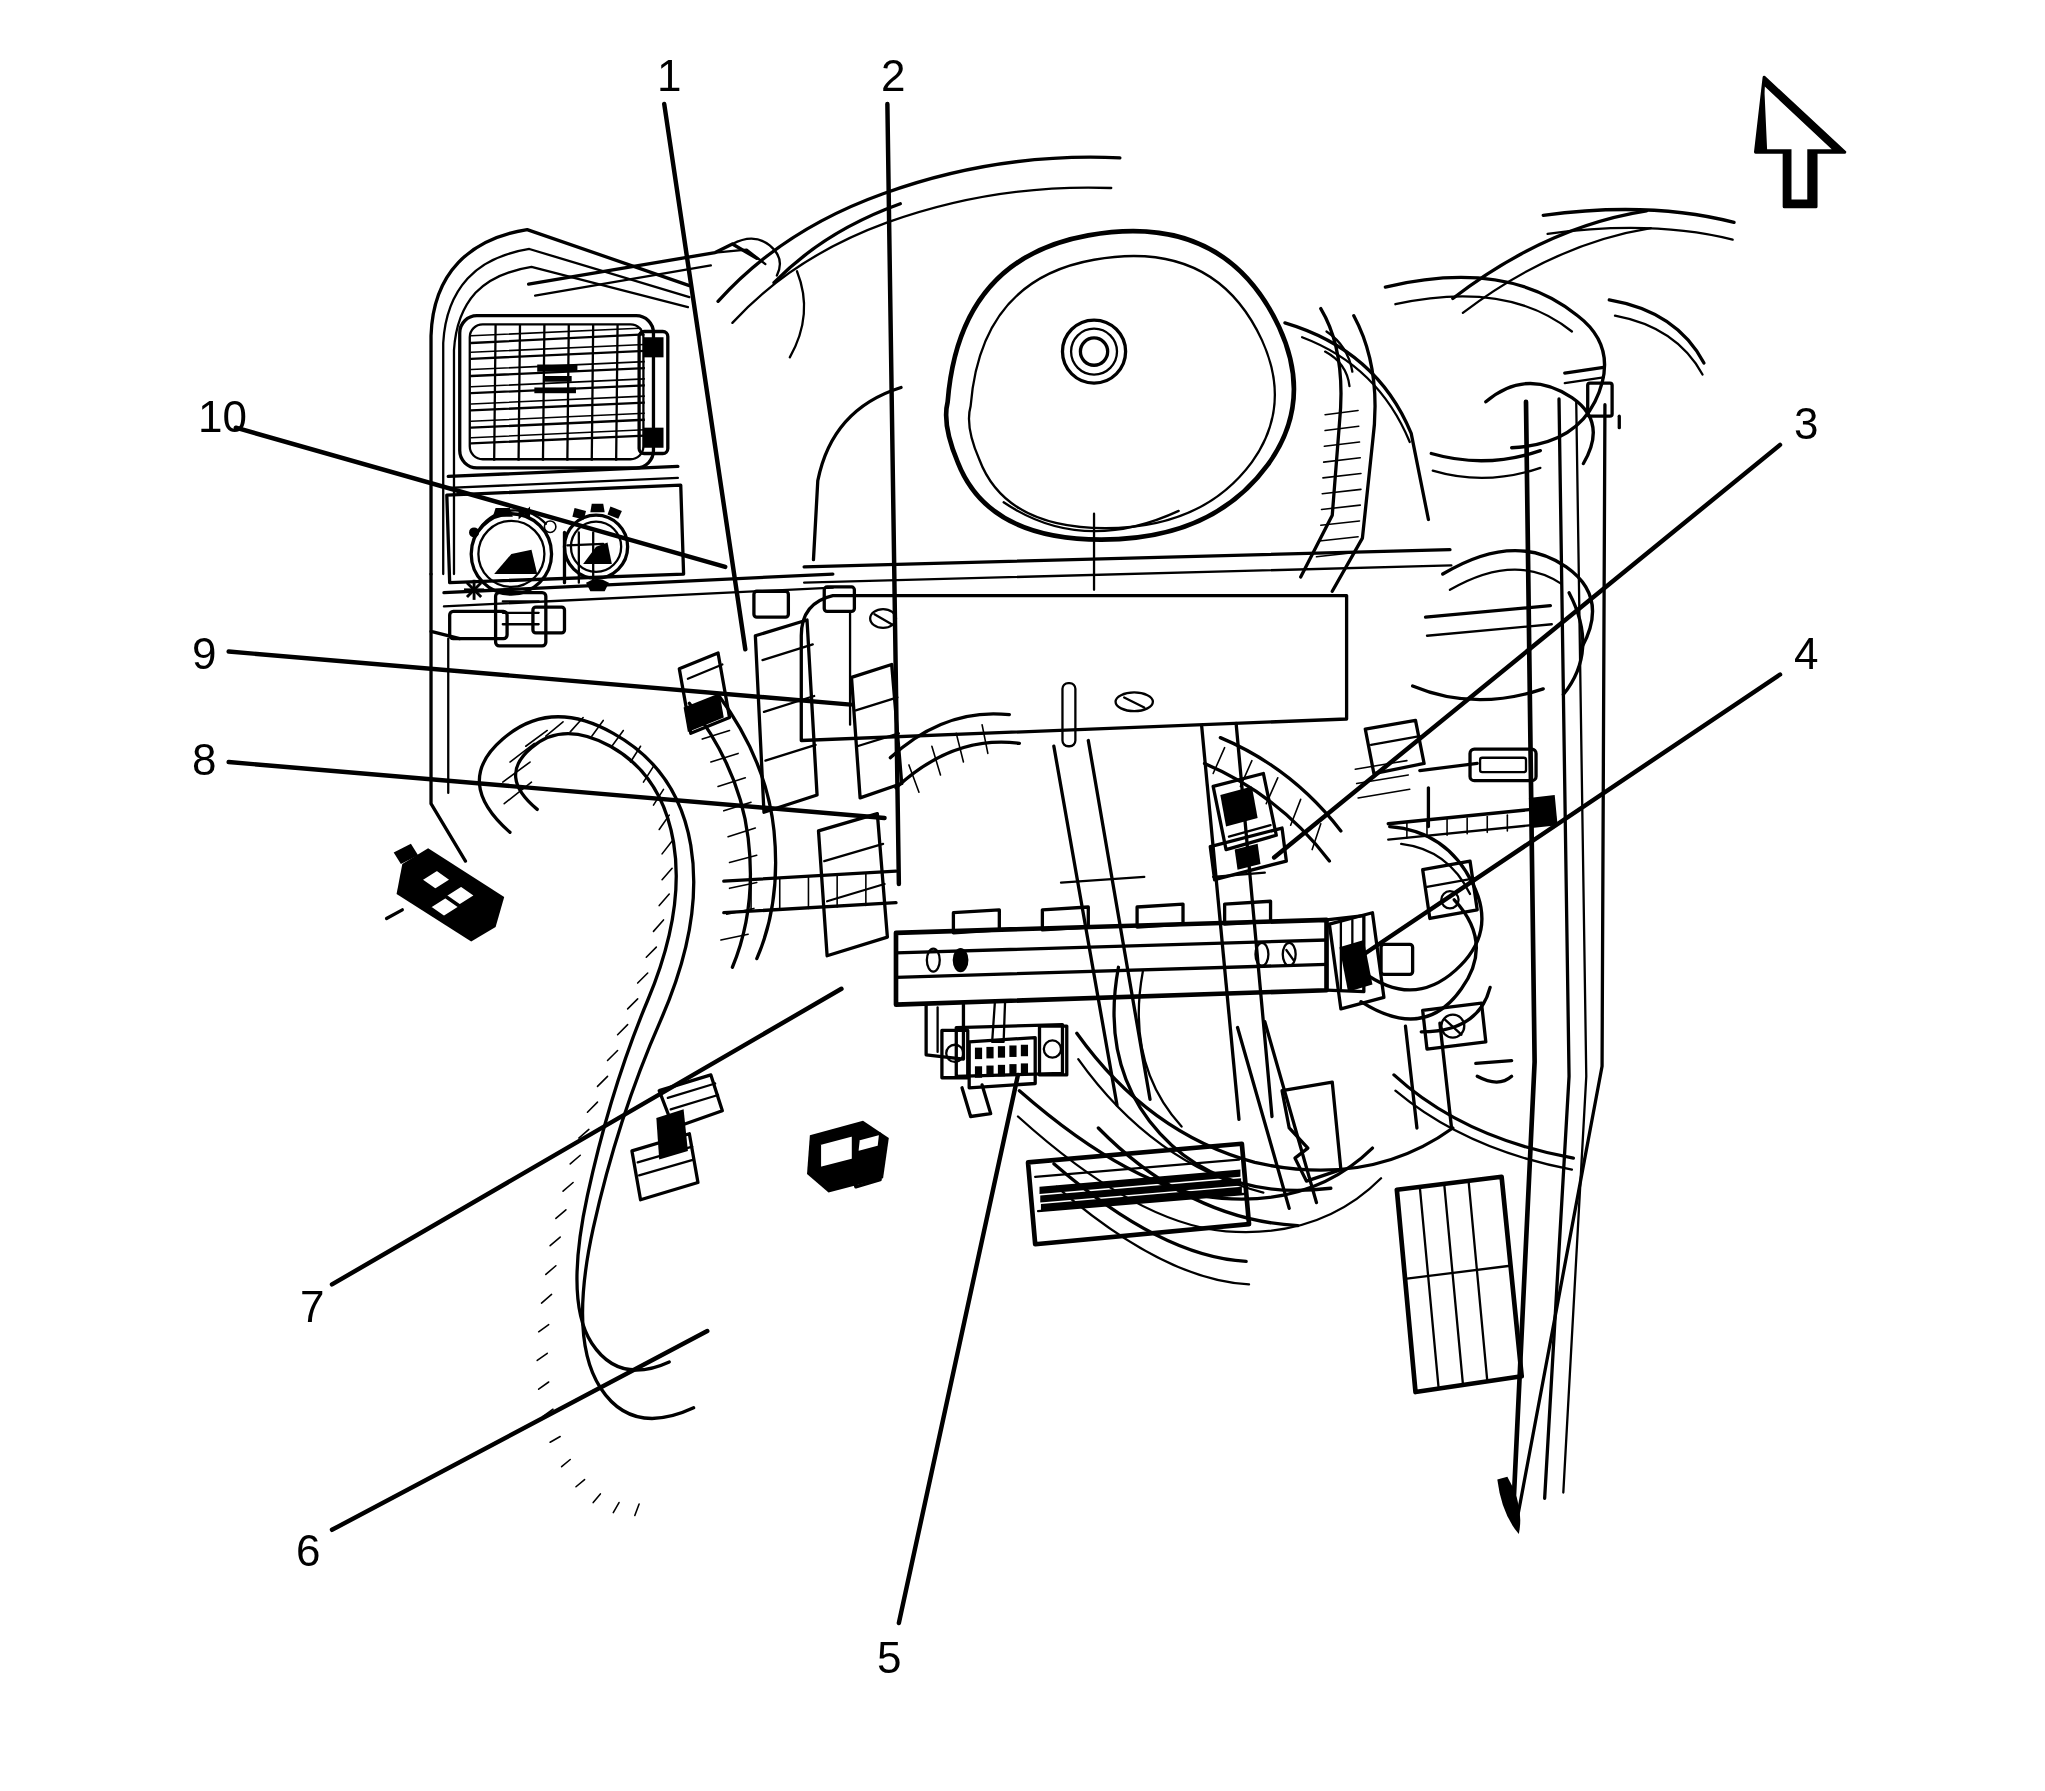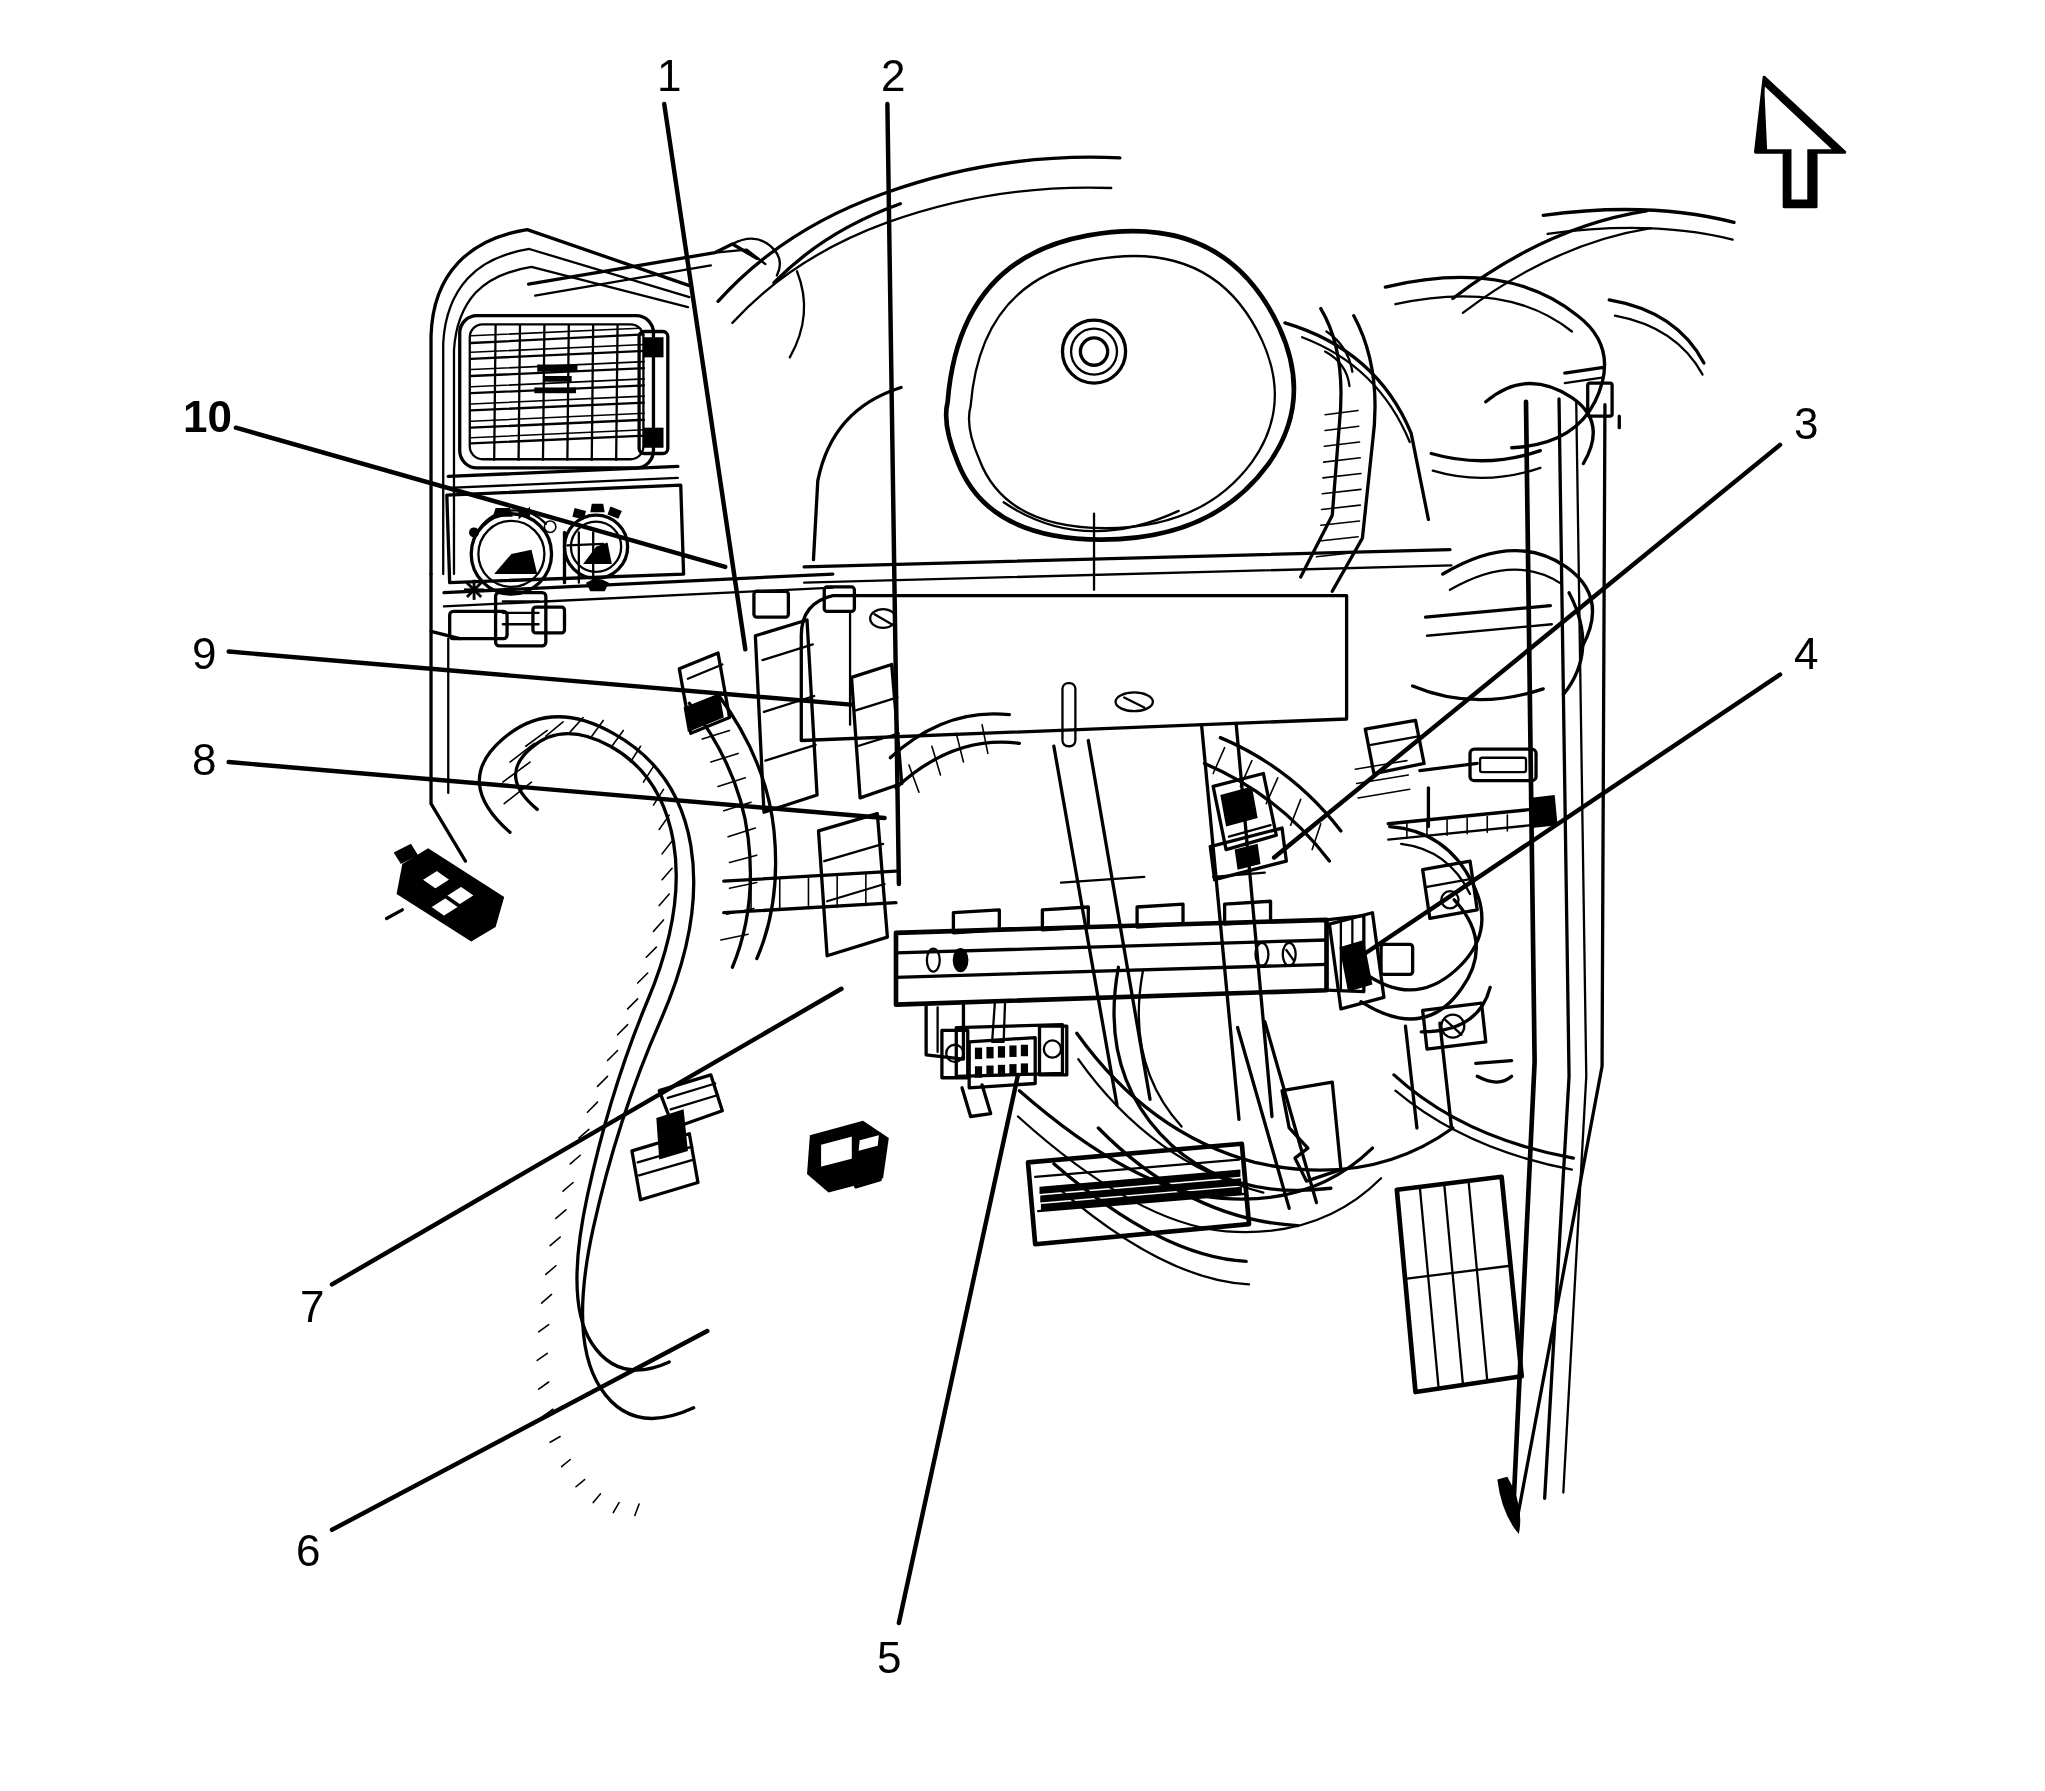--- a/index.html
+++ b/index.html
@@ -533,16 +533,16 @@
 
 <div class="callout-num" style="left:657px;  top:54px;">1</div>
 <div class="callout-num" style="left:881px; top:54px;">2</div>
 <div class="callout-num" style="left:1794px; top:402px;">3</div>
 <div class="callout-num" style="left:1794px; top:632px;">4</div>
 <div class="callout-num" style="left:877px; top:1636px;">5</div>
 <div class="callout-num" style="left:296px;  top:1529px;">6</div>
 <div class="callout-num" style="left:300px;  top:1285px;">7</div>
 <div class="callout-num" style="left:192px;  top:738px;">8</div>
 <div class="callout-num" style="left:192px;  top:632px;">9</div>
-<div class="callout-num" style="left:183px;  top:395px;font-weight:bold;">10</div>
+<div class="callout-num" style="left:198px;  top:395px;">10</div>
 
 </div>
 
 
 </body></html>

